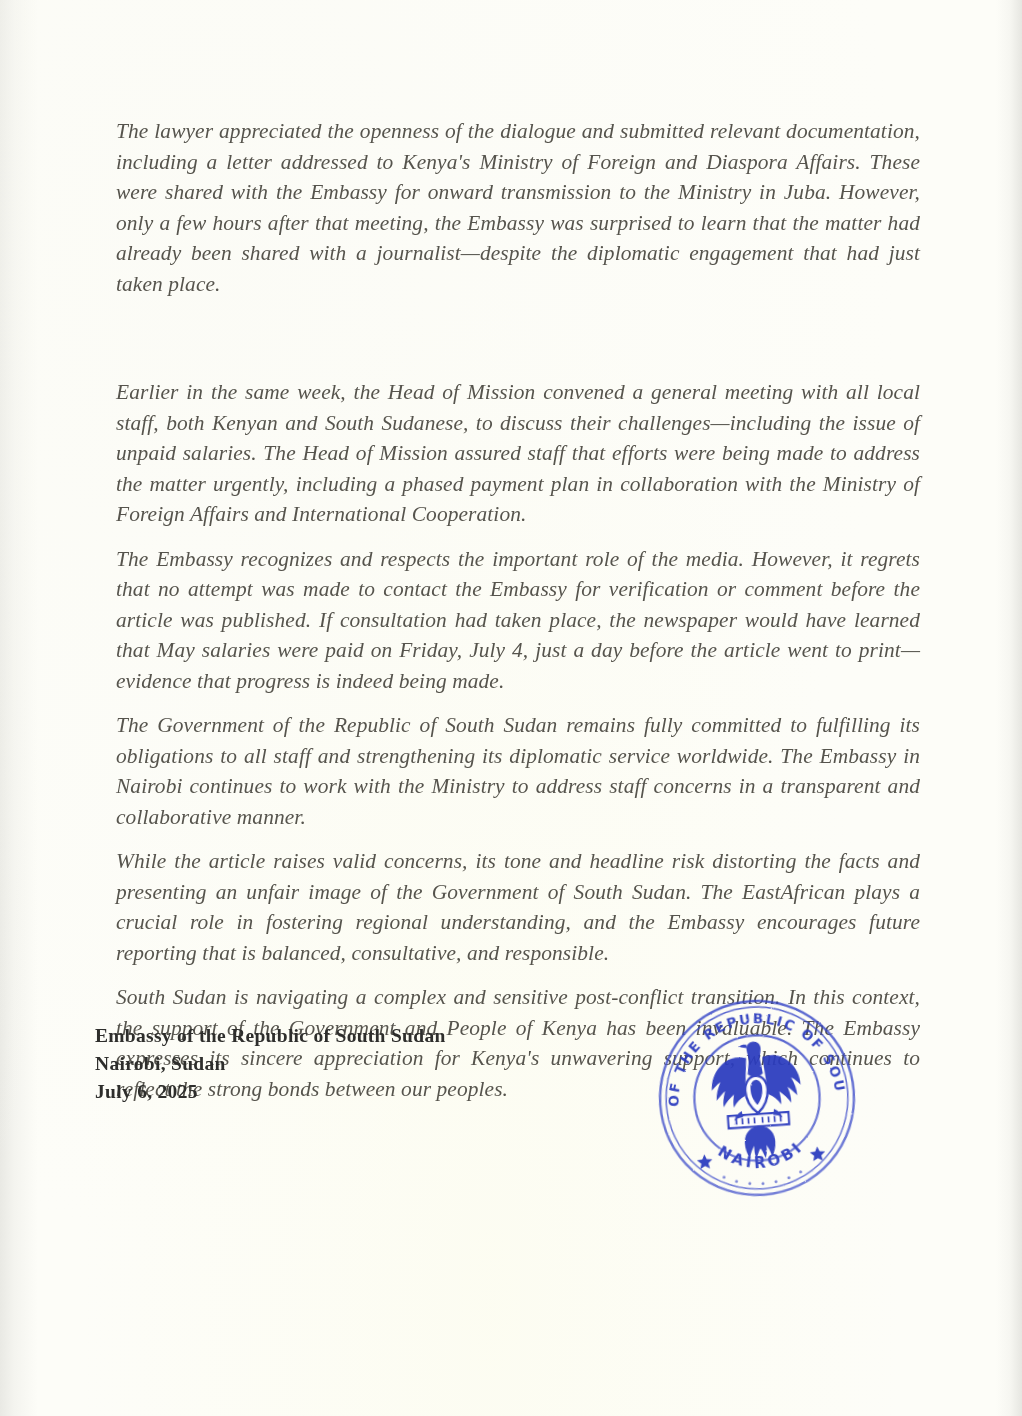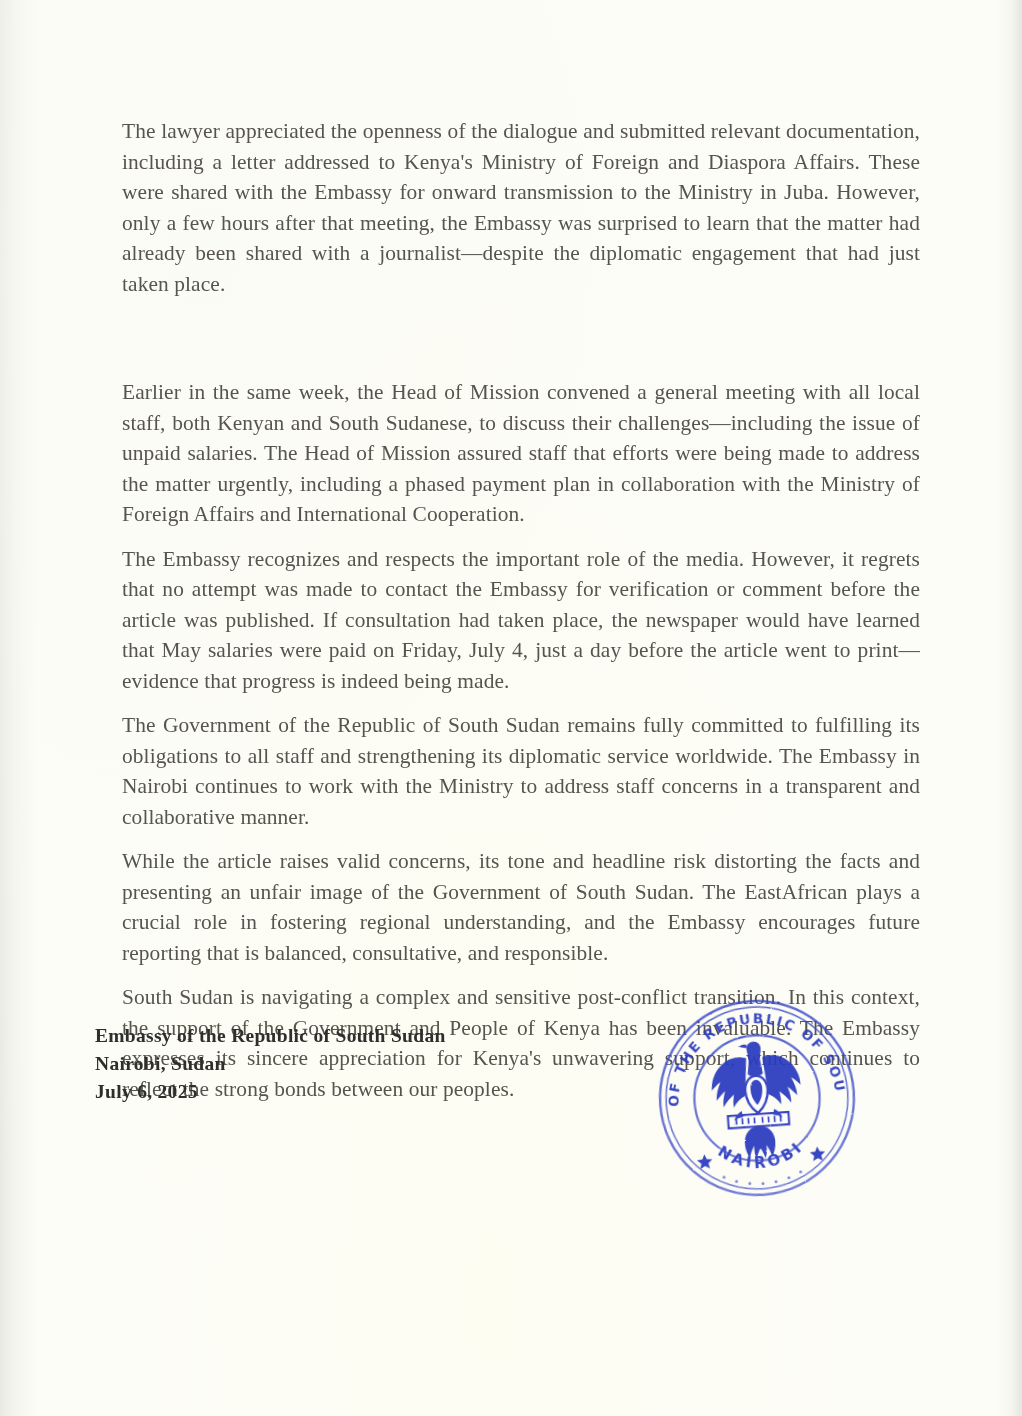--- a/index.html
+++ b/index.html
@@ -50,27 +50,28 @@
   }
 
   
   #letter-body {
     position: absolute;
     left: 108px;
     top: 116px;
     width: 812px;
   }
   .para {
-    margin: 0 0 14px 14px;
+    margin: 0 0 14px 8px;
     text-align: justify;
     text-justify: inter-word;
     font-size: 21.4px;
     line-height: 30.5px;
     color: #56544d;
     letter-spacing: 0.1px;
+    font-style: italic;
     -webkit-font-smoothing: antialiased;
   }
   .para.gap-large { margin-bottom: 78px; }
   .para.gap-normal { margin-bottom: 14px; }
 
   
   #signature-block {
     position: absolute;
     left: 95px;
     top: 1022px;

